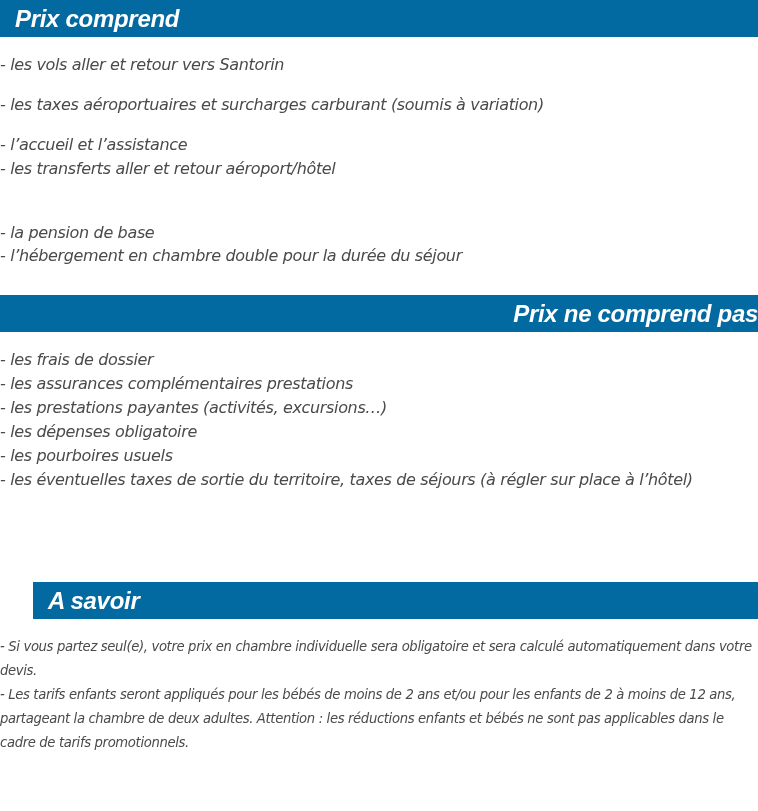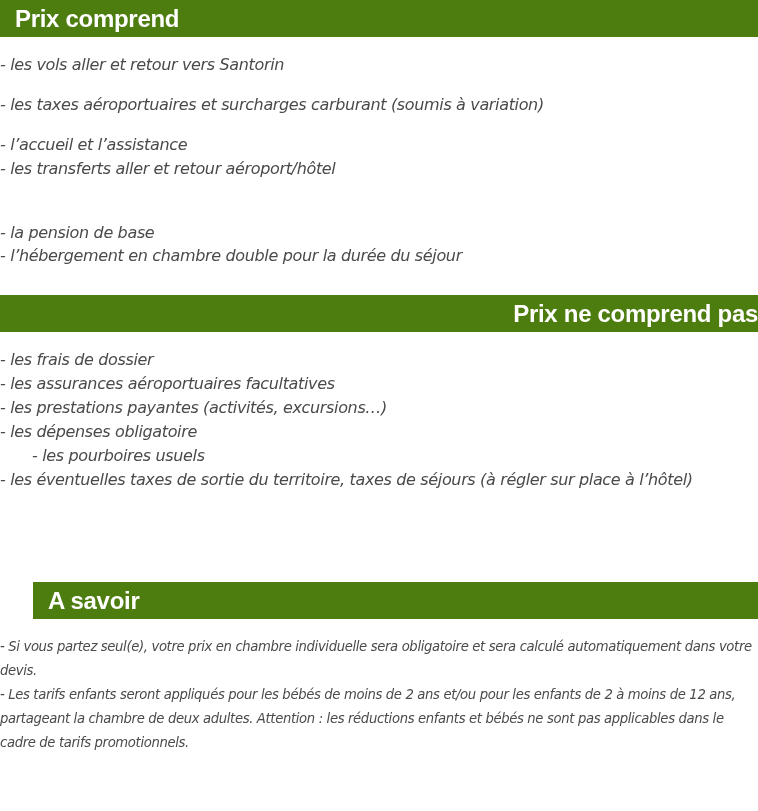--- a/index.html
+++ b/index.html
@@ -12,23 +12,24 @@
       height: 811px;
       position: relative;
       overflow: hidden;
       font-family: "DejaVu Sans", "Liberation Sans", sans-serif;
     }
     .section-header {
       position: absolute;
       left: 0;
       width: 758px;
       height: 37px;
-      background: #4d7c0f;
+      background: #0369a1;
       color: #ffffff;
       font-family: "Liberation Sans", "DejaVu Sans", sans-serif;
+      font-style: italic;
       font-weight: bold;
       font-size: 24px;
       line-height: 37px;
       box-sizing: border-box;
       padding-left: 15px;
       letter-spacing: -0.3px;
     }
     .line {
       position: absolute;
       left: 0;
@@ -62,23 +63,23 @@
 <div class="line" style="top:93px;">- les taxes aéroportuaires et surcharges carburant (soumis à variation)</div>
 <div class="line" style="top:133px;">- l’accueil et l’assistance</div>
 <div class="line" style="top:157px;">- les transferts aller et retour aéroport/hôtel</div>
 <div class="line" style="top:197px;margin-top:47px;">- l’hébergement en chambre double pour la durée du séjour</div>
 <div class="line" style="top:221px;">- la pension de base</div>
 
 <div class="section-header" style="top:295px;text-align:right;">
   <span>Prix ne comprend pas</span>
 </div>
 <div class="line" style="top:348px;">- les frais de dossier</div>
-<div class="line" style="top:372px;">- les assurances aéroportuaires facultatives</div>
+<div class="line" style="top:372px;">- les assurances complémentaires prestations</div>
 <div class="line" style="top:396px;">- les prestations payantes (activités, excursions…)</div>
 <div class="line" style="top:420px;">- les dépenses obligatoire</div>
-<div class="line" style="top:444px;padding-left:32px;">- les pourboires usuels</div>
+<div class="line" style="top:444px;">- les pourboires usuels</div>
 <div class="line" style="top:468px;">- les éventuelles taxes de sortie du territoire, taxes de séjours (à régler sur place à l’hôtel)</div>
 
 <div class="section-header" style="top:582px;margin-left:33px;">
   <span>A savoir</span>
 </div>
 <div class="para" style="top:635px;">- Si vous partez seul(e), votre prix en chambre individuelle sera obligatoire et sera calculé automatiquement dans votre devis.</div>
 <div class="para" style="top:683px;">- Les tarifs enfants seront appliqués pour les bébés de moins de 2 ans et/ou pour les enfants de 2 à moins de 12 ans, partageant la chambre de deux adultes. Attention : les réductions enfants et bébés ne sont pas applicables dans le cadre de tarifs promotionnels.</div>
 
 </body></html>

